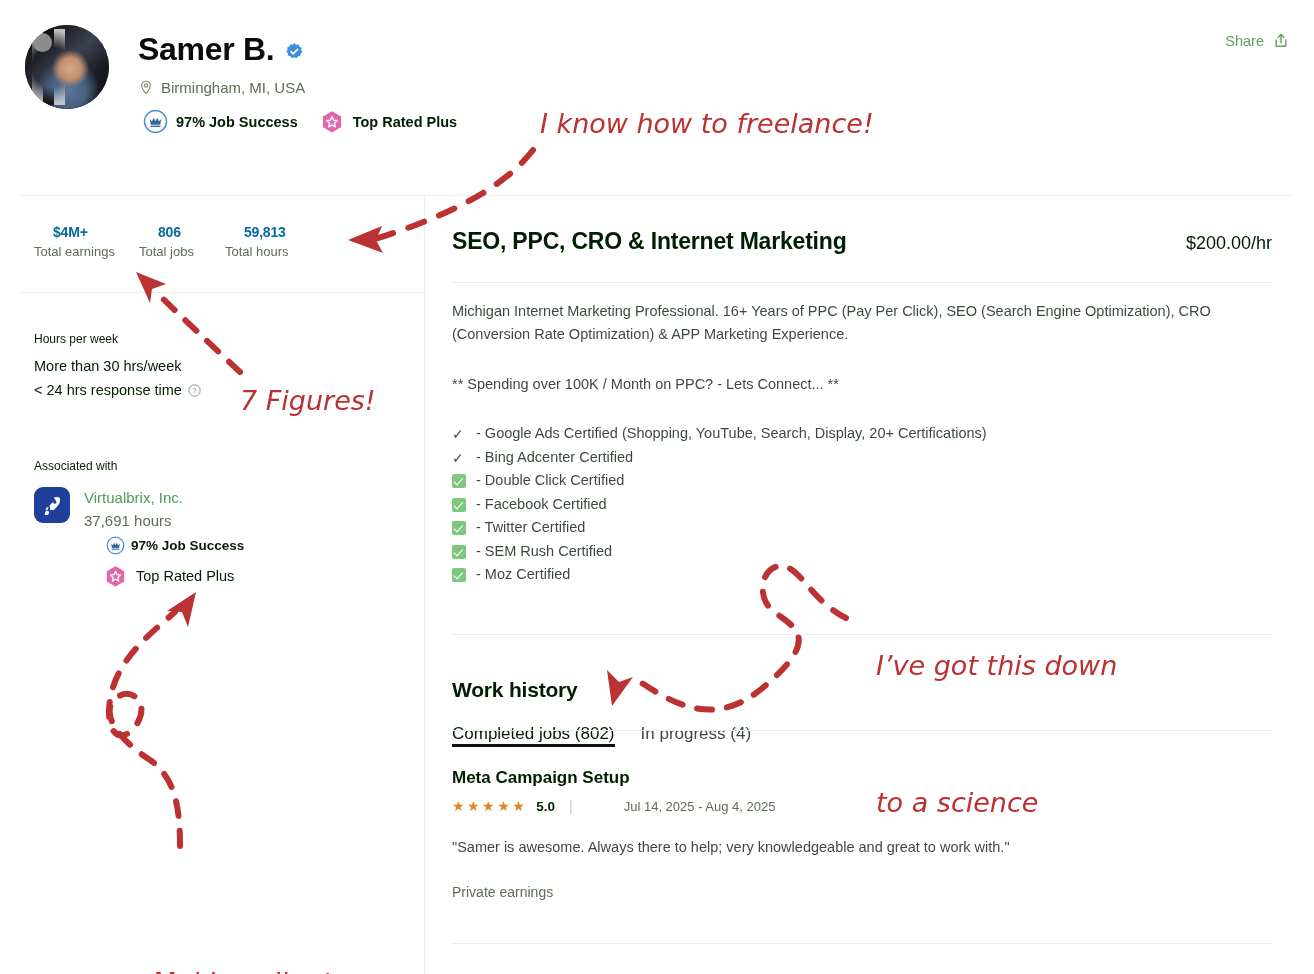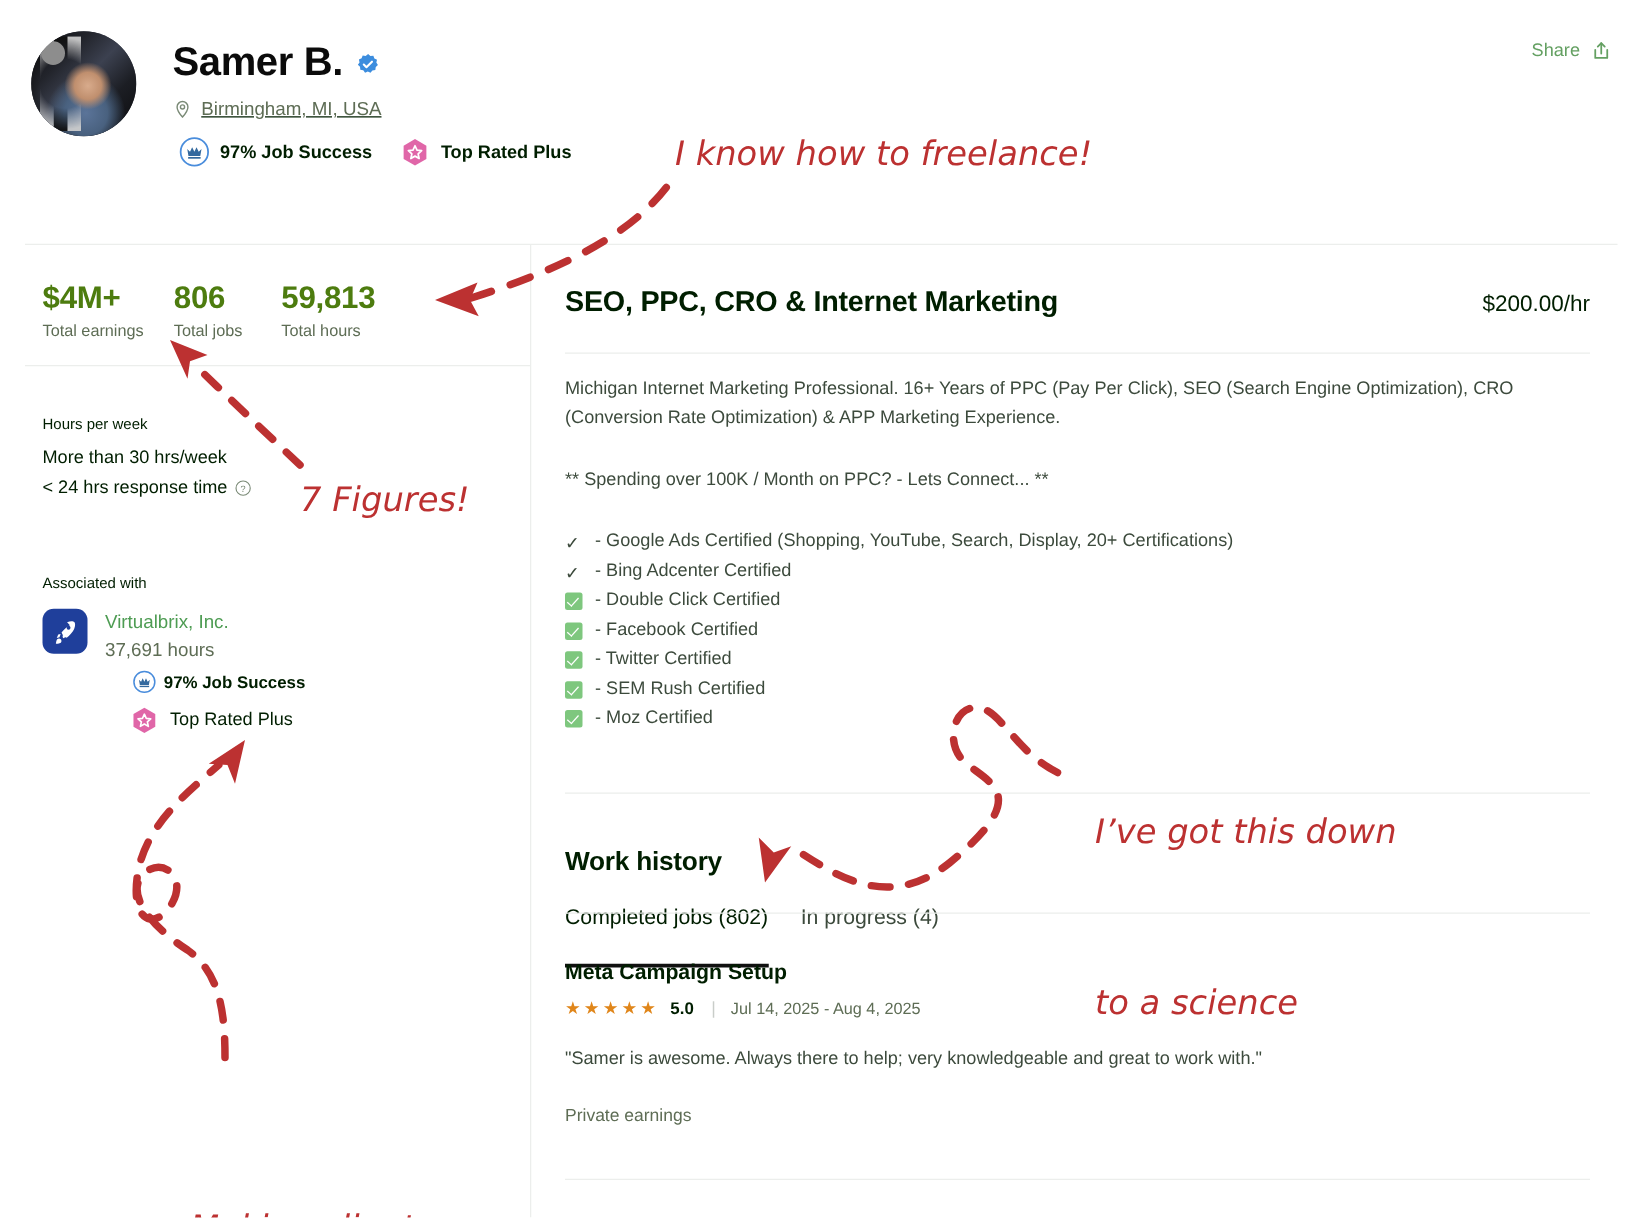--- a/index.html
+++ b/index.html
@@ -40,21 +40,21 @@
   .avatar .ph-dot {
     position:absolute; left:8px; top:8px; width:19px; height:19px;
     border-radius:50%; background:#8d8d8d;
   }
 
   .name-block { position:absolute; left:138px; top:32px; }
   .name-row { display:flex; align-items:center; gap:11px; }
   .name { font-size:32px; font-weight:700; letter-spacing:-.3px; line-height:1.1; color:#0b0b0b; }
   .verified { width:19px; height:19px; position:relative; top:2px; }
 
-  .location-row { display:flex; align-items:center; gap:7px; margin-top:12px;text-decoration:underline; }
+  .location-row { display:flex; align-items:center; gap:7px; margin-top:12px; }
   .loc-icon { width:16px; height:17px; }
   .location { font-size:15px; color:#5e6d55; }
 
   .badges-row { display:flex; align-items:center; gap:0; margin-top:13px; margin-left:5px; }
   .jss { display:flex; align-items:center; gap:8px; }
   .jss-icon { width:25px; height:25px; }
   .jss-text { font-size:14.5px; font-weight:700; color:#001e00; }
   .trp { display:flex; align-items:center; gap:9px; margin-left:22px; }
   .trp-icon { width:24px; height:24px; }
   .trp-text { font-size:14.5px; font-weight:700; color:#001e00; }
@@ -66,21 +66,21 @@
   .hr-full { position:absolute; left:20px; top:195px; width:1274px; height:1px; background:#eceeec; }
   .v-divider { position:absolute; left:424px; top:196px; width:1px; height:778px; background:#eceeec; }
 
   
   .leftcol { position:absolute; left:0; top:196px; width:424px; }
   .stats { display:flex; padding:28px 0 0 34px; gap:0; }
   .stat { margin-right:0; }
   .stat.earnings { width:105px; }
   .stat.jobs { width:86px; }
   .stat.hours { width:120px; }
-  .stat-val { font-size:25px; font-weight:700; color:#4d7c0f; line-height:1.15; letter-spacing:-.2px; }
+  .stat-val { font-size:14px; font-weight:700; color:#0369a1; line-height:1.15; letter-spacing:-.2px;margin-left:19px; }
   .stat-lbl { font-size:13px; color:#5e6d55; margin-top:4px; }
   .hr-left { position:absolute; left:20px; top:96px; width:404px; height:1px; background:#eceeec; }
 
   .hpw { position:absolute; left:34px; top:136px; }
   .sec-title { font-size:12px; font-weight:400; color:#001e00; }
   .hpw-line { font-size:14.5px; color:#001e00; margin-top:12px; }
   .hpw-line.second { margin-top:8px; display:flex; align-items:center; gap:6px; }
   .q-icon { width:13px; height:13px; }
 
   .assoc { position:absolute; left:34px; top:263px; }
@@ -120,32 +120,32 @@
     width:4px; height:7.5px; border:solid #fff; border-width:0 1.9px 1.9px 0;
     transform:rotate(42deg);
   }
   .cert-label { padding-left:5px; }
 
   .hr-right-2 { position:absolute; left:0; top:438px; width:820px; height:1px; background:#eceeec; }
 
   .work { position:absolute; left:0; top:482px; width:820px; }
   .work-title { font-size:21px; font-weight:700; color:#001e00; letter-spacing:-.2px; }
   .tabs { display:flex; gap:26px; margin-top:22px; position:relative; }
-  .tab { font-size:17px; color:#001e00; padding-bottom:27px; cursor:pointer; }
+  .tab { font-size:17px; color:#001e00; padding-bottom:0; cursor:pointer; }
   .tab.active { font-weight:400; border-bottom:3px solid #14a800; border-bottom-color:#111; }
   .tab.inactive { color:#3c4a3c; }
   .hr-tabs { position:absolute; left:0; top:534px; width:820px; height:1px; background:#eceeec; }
 
   .job-item { position:absolute; left:0; top:572px; width:820px; }
   .job-item-title { font-size:17px; font-weight:700; color:#001e00; }
   .rating-row { display:flex; align-items:center; gap:0; margin-top:10px; }
   .stars { color:#e0861a; font-size:14px; letter-spacing:2.5px; }
   .rating-num { font-size:13.5px; font-weight:700; color:#001e00; margin-left:9px; }
   .pipe { color:#c9cdc9; margin:0 12px 0 14px; font-size:14px; }
-  .dates { font-size:13px; color:#5e6d55; }
+  .dates { font-size:13px; color:#5e6d55;margin-left:39px; }
   .review { font-size:14.5px; color:#3c4a3c; margin-top:22px; line-height:1.55; }
   .private { font-size:14px; color:#5e6d55; margin-top:26px; }
   .hr-right-3 { position:absolute; left:0; top:747px; width:820px; height:1px; background:#eceeec; }
 
   
   .anno-layer { position:absolute; inset:0; pointer-events:none; }
   .anno-text {
     position:absolute;
     font-family:"DejaVu Sans", sans-serif;
     color:#bc3131;

